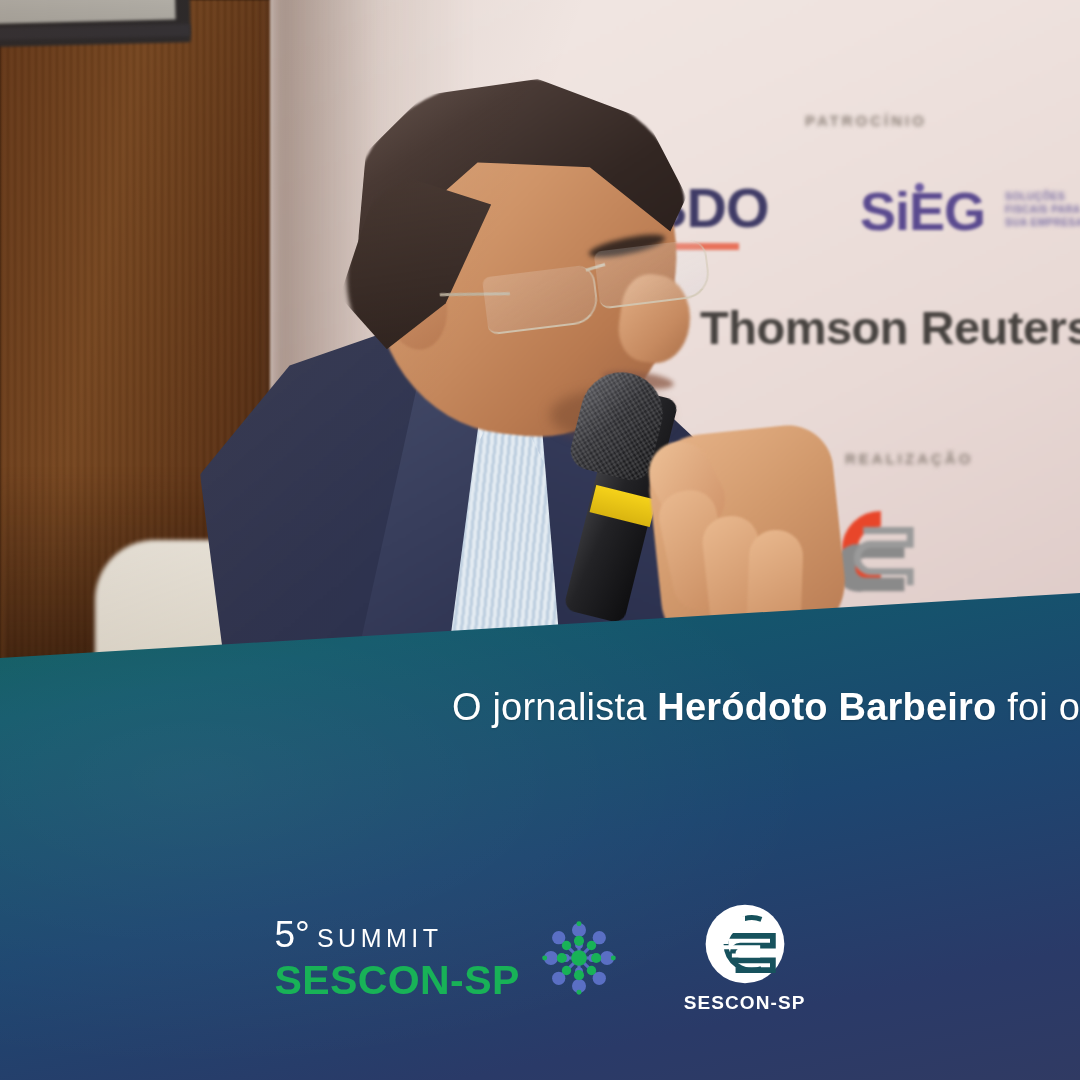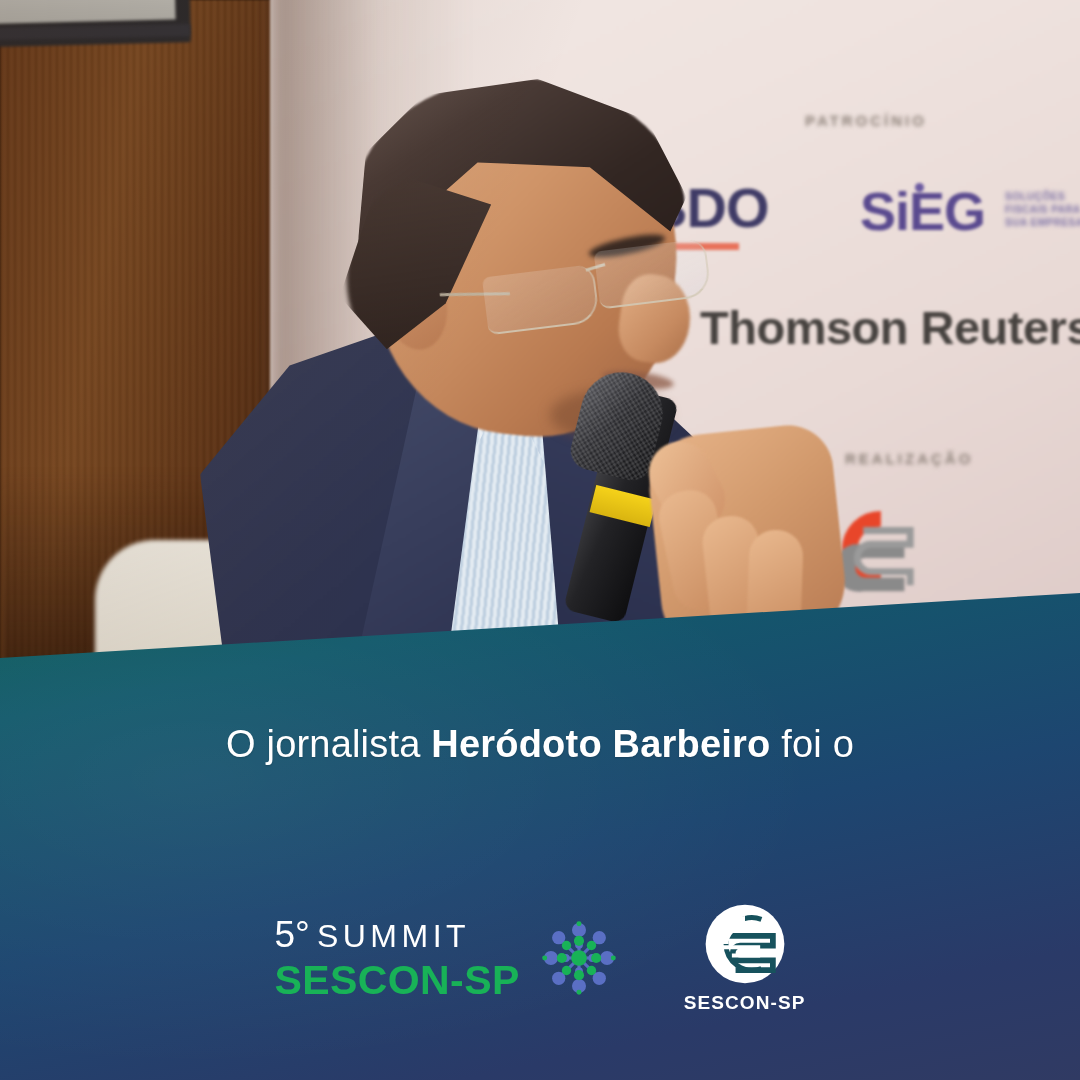--- a/index.html
+++ b/index.html
@@ -266,40 +266,40 @@
   }
   #panel-sheen{
     position:absolute;left:0;top:0;width:1080px;height:1080px;
     background:radial-gradient(900px 420px at 18% 72%,rgba(255,255,255,.055),rgba(255,255,255,0) 70%);
     clip-path:polygon(0 658px, 1080px 593px, 1080px 1080px, 0 1080px);
     pointer-events:none;
   }
 
   
   #caption{
-    position:absolute;left:0;top:718px;width:1080px;
-    text-align:center;color:#ffffff;
+    position:absolute;left:0;top:681px;width:1080px;
+    text-align:right;color:#ffffff;
     font-size:38px;line-height:52px;letter-spacing:.2px;
     font-weight:400;
     text-shadow:0 1px 2px rgba(0,0,0,.18);
   }
   #caption b{font-weight:700;}
 
   
   #logos{
     position:absolute;left:0;top:898px;width:1080px;height:120px;
     display:flex;align-items:center;justify-content:center;gap:62px;
   }
   .summit-lockup{position:relative;display:flex;align-items:center;gap:14px;}
   .summit-text{display:flex;flex-direction:column;align-items:flex-start;}
   .summit-line1{
     display:flex;align-items:baseline;color:#ffffff;white-space:nowrap;
   }
   .summit-num{font-size:37px;font-weight:400;line-height:1;}
-  .summit-word{font-size:32px;font-weight:400;letter-spacing:4.5px;margin-left:7px;line-height:1;}
+  .summit-word{font-size:25px;font-weight:400;letter-spacing:4.5px;margin-left:7px;line-height:1;}
   .summit-line2{
     font-size:41px;font-weight:700;color:#18b257;letter-spacing:.4px;
     line-height:1;margin-top:7px;white-space:nowrap;
   }
   .molecule{width:86px;height:78px;margin-left:2px;}
 
   .sescon-lockup{display:flex;flex-direction:column;align-items:center;gap:7px;}
   .sescon-mark{width:82px;height:82px;}
   .sescon-word{
     font-size:19px;font-weight:700;color:#ffffff;letter-spacing:1.1px;white-space:nowrap;

